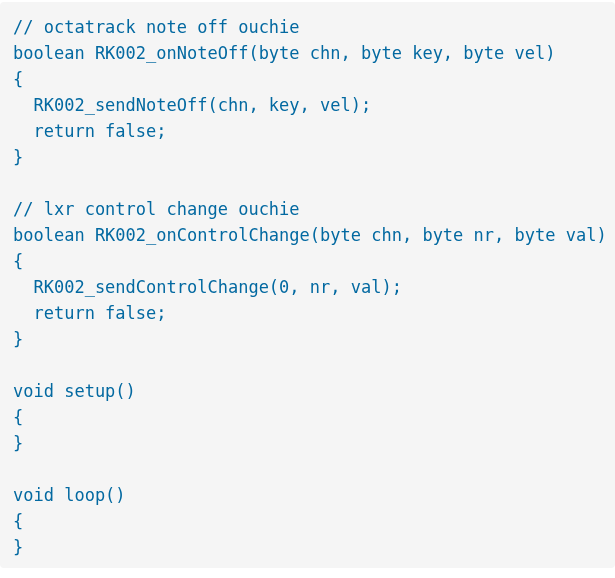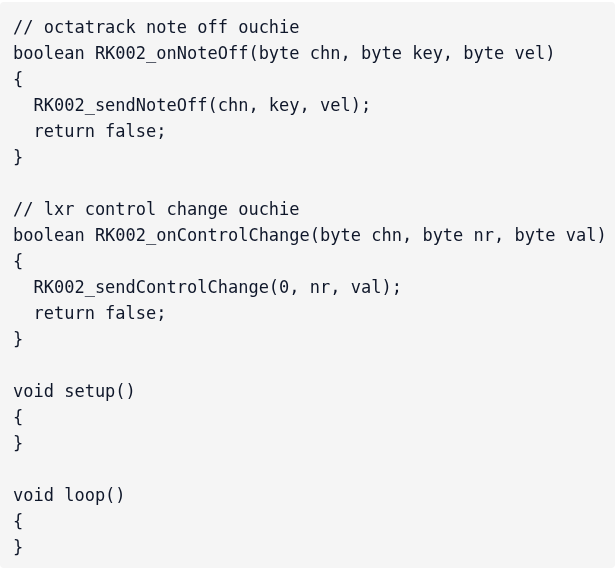--- a/index.html
+++ b/index.html
@@ -15,21 +15,21 @@
     box-sizing: border-box;
     padding-top: 2px;
     overflow: hidden;
   }
   pre.code-block {
     margin: 0;
     box-sizing: border-box;
     width: 615px;
     height: 566px;
     background: #f5f5f5;
-    color: #0f172a;
+    color: #0369a1;
     font-family: "DejaVu Sans Mono", "Liberation Mono", monospace;
     font-size: 17px;
     line-height: 26px;
     padding: 12px 13px 8px 13px;
     white-space: pre;
     overflow: hidden;
     border-radius: 4px;
   }
 </style>
 </head>

